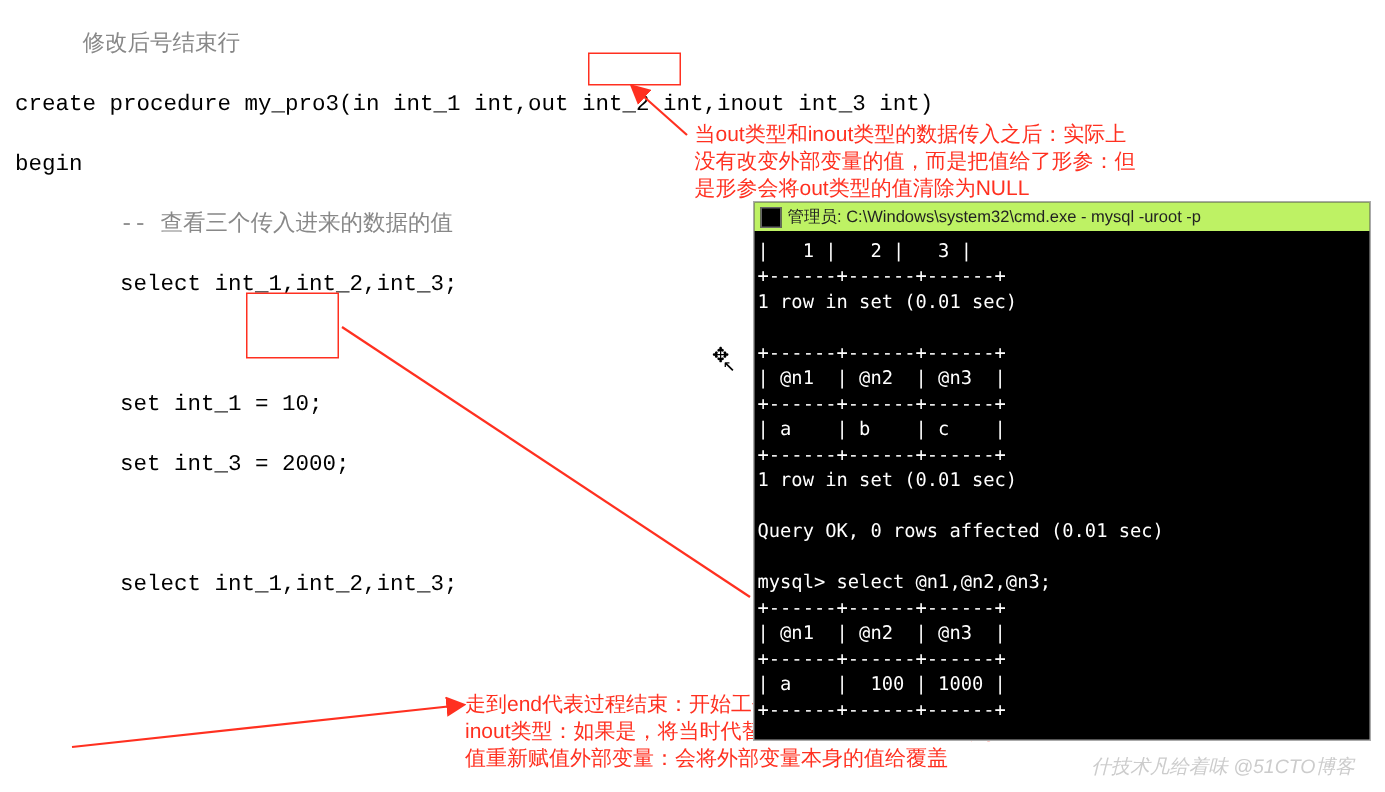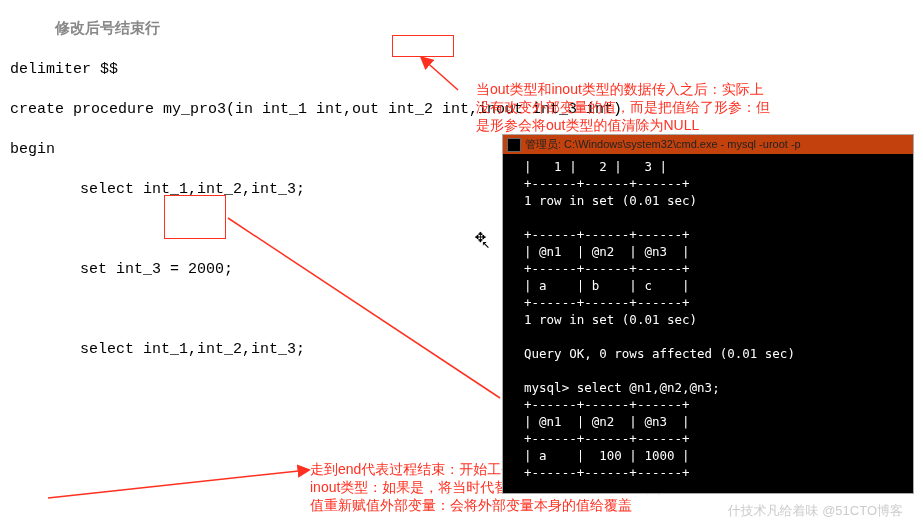--- a/index.html
+++ b/index.html
@@ -3,37 +3,38 @@
 <meta charset="utf-8">
 <style>
 * { margin: 0; padding: 0; box-sizing: border-box; }
 body { width: 923px; height: 528px; background: #fff; font-family: Consolas, "Courier New", monospace; font-size: 15px; position: relative; overflow: hidden; }
 .code { position: absolute; left: 10px; top: 0; line-height: 20px; color: #000; white-space: pre; }
 .code .indent { padding-left: 70px; display: block; }
 .code .gray { color: #888; }
 .red-box { border: 1.5px solid #ff3020; position: absolute; }
 .annotation { position: absolute; color: #ff3020; font-family: "SimSun", "Microsoft YaHei", sans-serif; font-size: 14px; line-height: 18px; white-space: pre; }
 .terminal { position: absolute; left: 502px; top: 134px; width: 412px; height: 360px; background: #000; border: 1px solid #aaa; }
-.term-title { background: #c2410c; color: #222; font-size: 11px; padding: 2px 4px; display: flex; align-items: center; gap: 4px; font-family: "SimSun", sans-serif; }
+.term-title { background: #bef264; color: #222; font-size: 11px; padding: 2px 4px; display: flex; align-items: center; gap: 4px; font-family: "SimSun", sans-serif; }
 .term-title .icon { width: 14px; height: 14px; background: #000; border: 1px solid #666; display: inline-block; }
-.term-body { padding: 4px 21px; color: #fff; font-family: Consolas, monospace; font-size: 12.5px; line-height: 17px; white-space: pre; }
+.term-body { padding: 4px 2px; color: #fff; font-family: Consolas, monospace; font-size: 12.5px; line-height: 17px; white-space: pre; }
 .line-svg { position: absolute; left: 0; top: 0; pointer-events: none; }
 .cursor-move { position: absolute; left: 475px; top: 225px; font-size: 18px; color: #000; }
-.watermark { position: absolute; right: 20px; bottom: 8px; color: #ccc; font-size: 13px; font-family: "Microsoft YaHei", sans-serif; }
+.watermark { position: absolute; right: 20px; bottom: 8px; color: #ccc; font-size: 13px; font-family: "Microsoft YaHei", sans-serif; font-style: italic; }
 </style>
 </head>
 <body>
 
 <div class="code">
-<span class="gray" style="display: block; font-weight: bold;">     修改后号结束行</span>
-<span style="display: block;">delimiter $$</span>
+<span class="gray" style="display: block;">     修改后号结束行</span>
 <span style="display: block;">create procedure my_pro3(in int_1 int,out int_2 int,inout int_3 int)</span>
 <span style="display: block; font-family: Liberation Mono, monospace;">begin</span>
+<span class="indent gray">-- 查看三个传入进来的数据的值</span>
 <span class="indent">select int_1,int_2,int_3;</span>
 <span style="display: block; height: 20px;"> </span>
+<span class="indent">set int_1 = 10;</span>
 <span class="indent">set int_3 = 2000;</span>
 <span style="display: block; height: 20px;"> </span>
 <span class="indent">select int_1,int_2,int_3;</span>
 
 
 
 
 
 
 
@@ -42,21 +43,21 @@
 
 
 
 </div>
 
 <div class="red-box" style="left:392px; top:35px; width:62px; height:22px;"></div>
 <div class="red-box" style="left:164px; top:195px; width:62px; height:44px;"></div>
 <div class="red-box" style="left:663px; top:378px; width:126px; height:20px;"></div>
 <div class="red-box" style="left:575px; top:440px; width:130px; height:22px;"></div>
 
-<div class="annotation" style="left:476px; top:80px;">当out类型和inout类型的数据传入之后：实际上
+<div class="annotation" style="left:463px; top:80px;">当out类型和inout类型的数据传入之后：实际上
 没有改变外部变量的值，而是把值给了形参：但
 是形参会将out类型的值清除为NULL</div>
 <div class="annotation" style="left:310px; top:460px;">走到end代表过程结束：开始工作，判断变量是否是out或者
 inout类型：如果是，将当时代替out和inout变量的对应形参的
 值重新赋值外部变量：会将外部变量本身的值给覆盖</div>
 
 <svg class="line-svg" width="923" height="528">
   <defs>
     <marker id="arr" markerWidth="9" markerHeight="9" refX="7" refY="4.5" orient="auto">
       <path d="M0,0 L9,4.5 L0,9 z" fill="#ff3020"></path>

